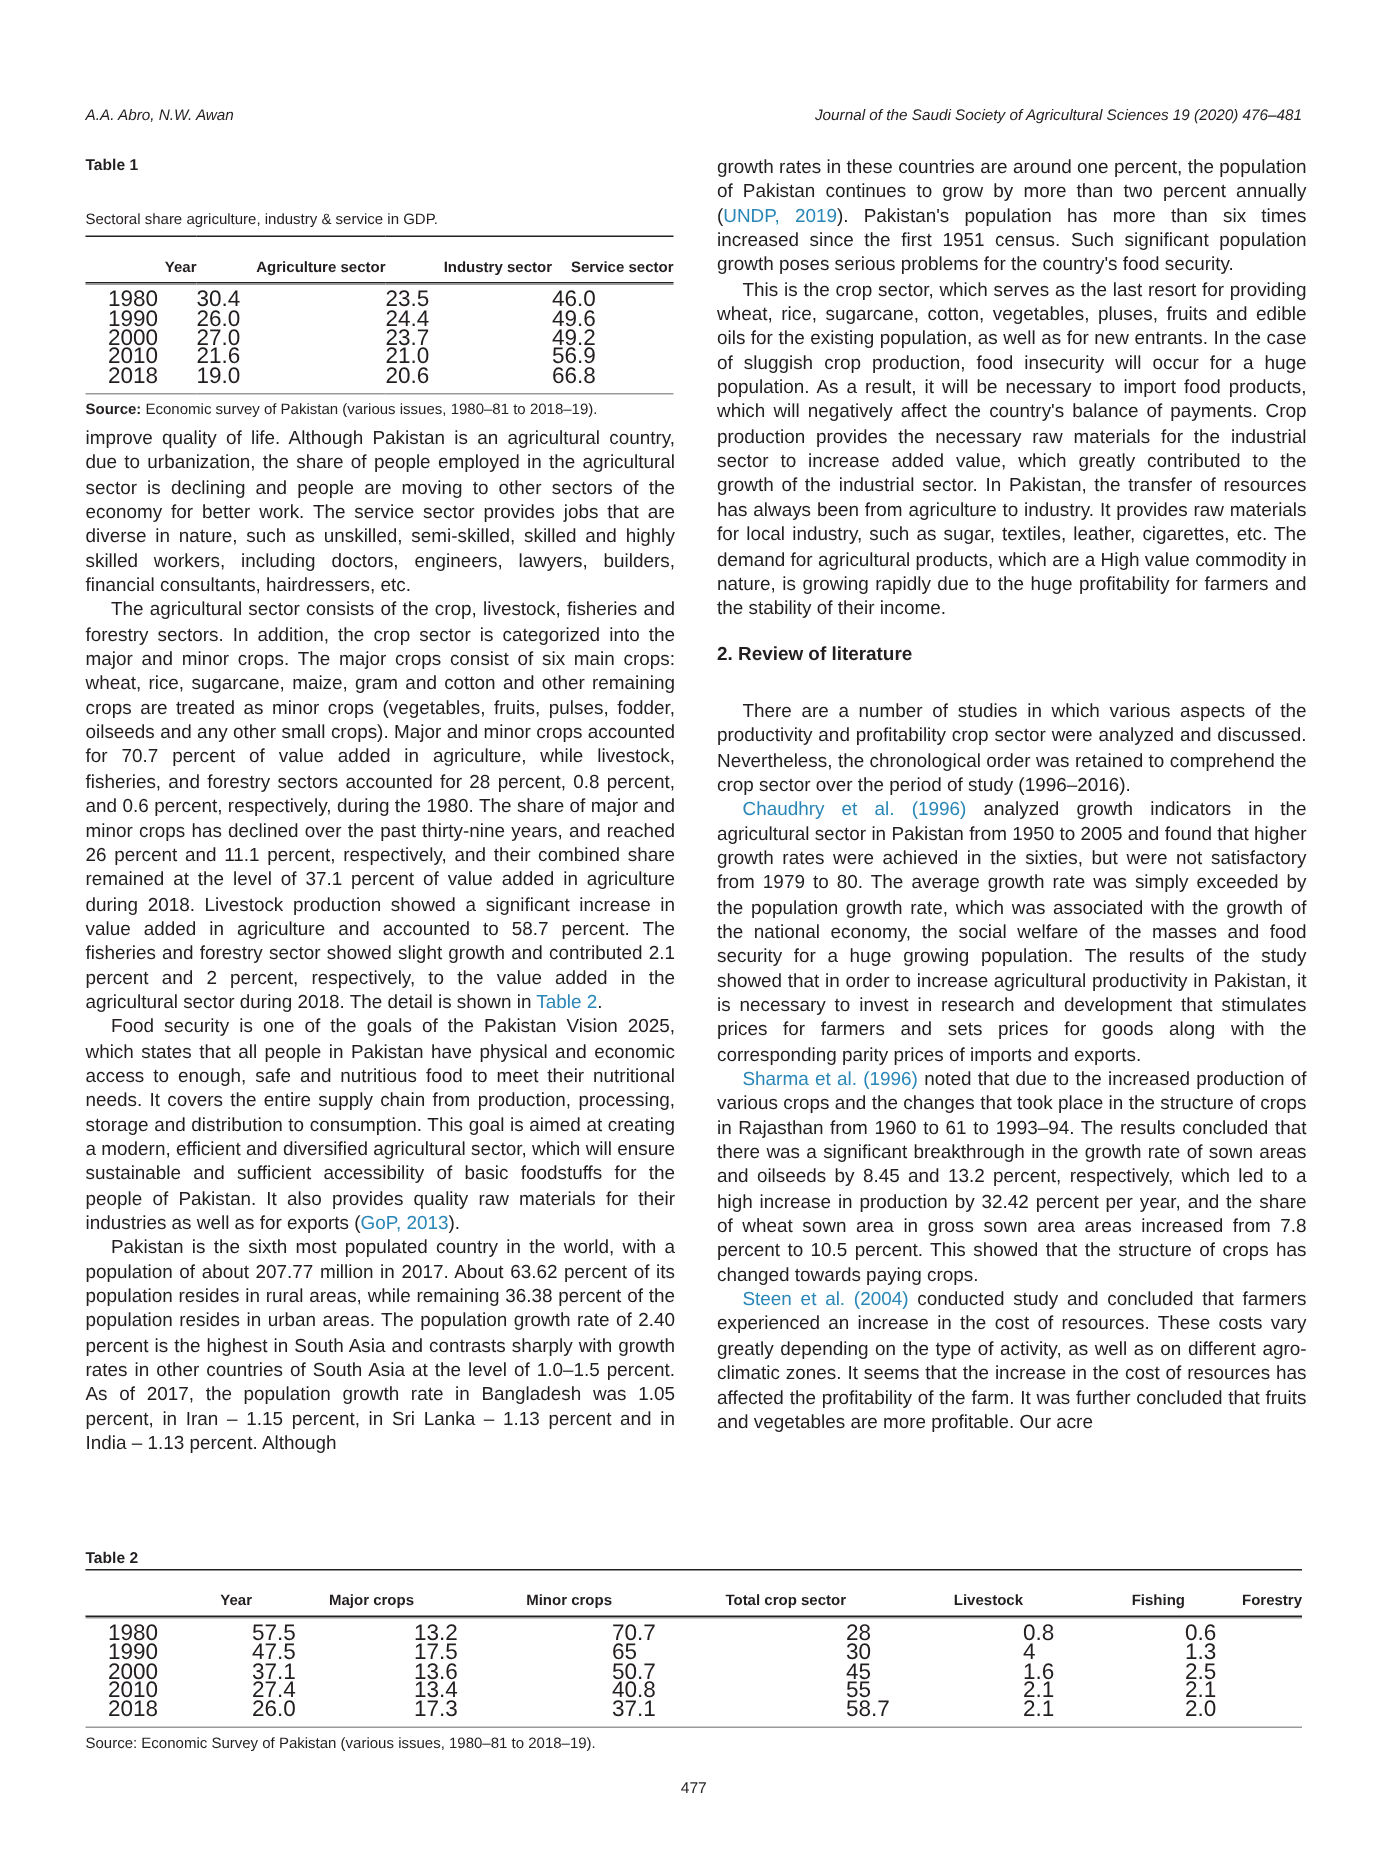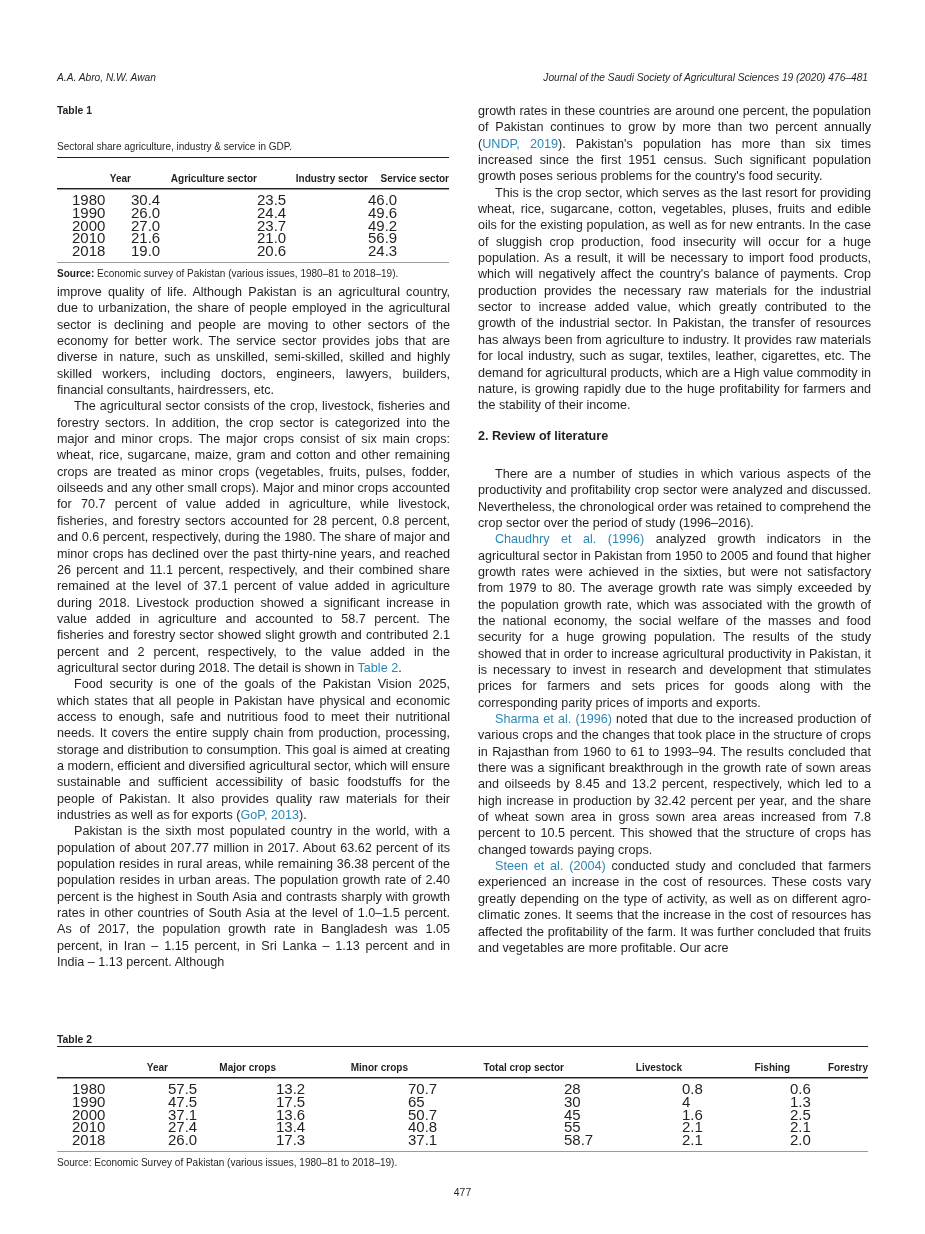--- a/index.html
+++ b/index.html
@@ -86,21 +86,21 @@
       <tr>
         <td class="c0">2010</td>
         <td>21.6</td>
         <td>21.0</td>
         <td>56.9</td>
       </tr>
       <tr class="last">
         <td class="c0">2018</td>
         <td>19.0</td>
         <td>20.6</td>
-        <td>24.3</td>
+        <td>66.8</td>
       </tr>
     </tbody>
     <tfoot>
         <tr>
           <td colspan="4"></td>
         </tr>
       </tfoot>
   </table>
   <div class="src"><b>Source:</b><span> Economic survey of Pakistan (various issues, 1980–81 to 2018–19).</span></div>
 </div>

